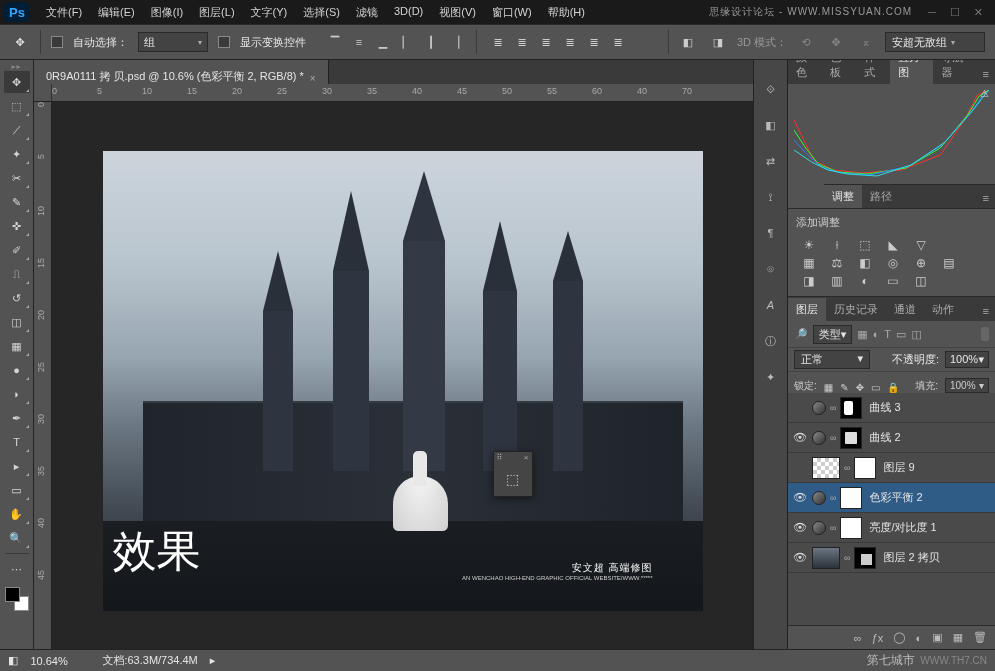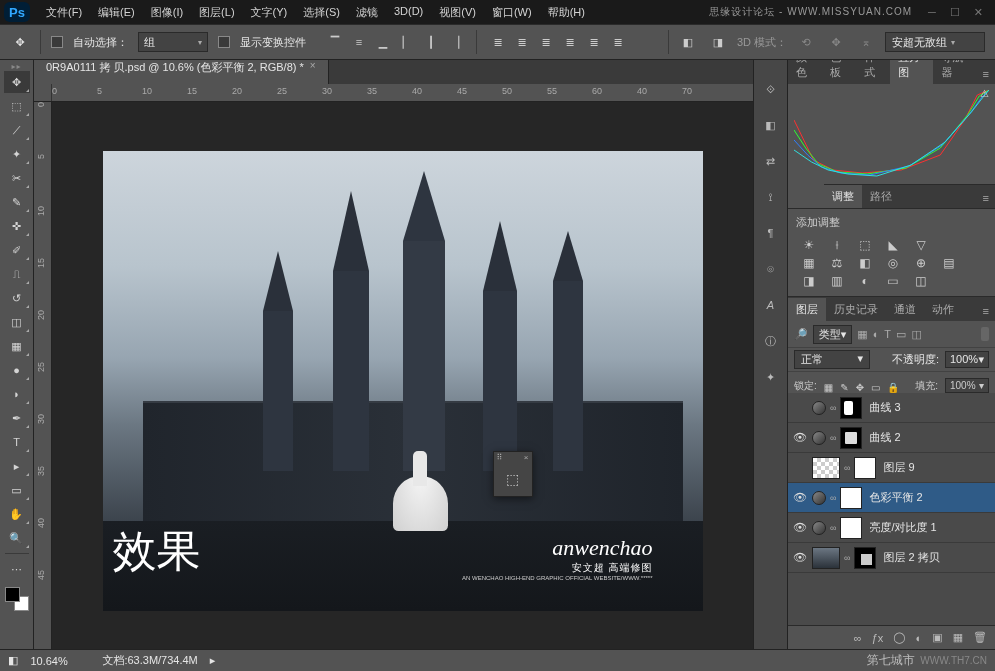--- a/index.html
+++ b/index.html
@@ -25,21 +25,21 @@
 .toolcol .grip { width:28px; height:8px; display:flex; align-items:center; justify-content:center; color:#888; font-size:8px; letter-spacing:1px;}
 .toolcol .t { width:26px; height:22px; display:flex; align-items:center; justify-content:center; color:#d4d4d4; position:relative; margin:1px 0;}
 .toolcol .t.active { background:#3a3a3a; }
 .toolcol .t .tri { position:absolute; right:1px; bottom:1px; width:0;height:0;border-left:3px solid transparent; border-bottom:3px solid #aaa;}
 .swatches { display:flex; flex-direction:column; align-items:center; margin-top:6px;}
 .swatch-pair { position:relative; width:24px; height:24px;}
 .swatch-pair .fg { position:absolute; top:0; left:0; width:15px; height:15px; background:#000; border:1px solid #888;}
 .swatch-pair .bg { position:absolute; bottom:0; right:0; width:15px; height:15px; background:#fff; border:1px solid #888;}
 .doc-area { flex:1; display:flex; flex-direction:column; background:#262626;}
 .tabbar { height:24px; background:#3a3a3a; display:flex; align-items:flex-end; }
-.doctab { height:24px; background:#535353; padding:0 12px; display:flex; align-items:flex-start; gap:6px; border-right:1px solid #222; color:#e5e5e5;margin-top:48px;}
+.doctab { height:24px; background:#535353; padding:0 12px; display:flex; align-items:flex-end; gap:6px; border-right:1px solid #222; color:#e5e5e5;margin-top:48px;}
 .doctab .close { color:#aaa; font-size:10px;}
 .ruler-h { height:18px; background:#535353; display:flex; position:relative; overflow:hidden; border-bottom:1px solid #222;}
 .ruler-h .corner { width:18px; height:18px; background:#535353; border-right:1px solid #333;}
 .ruler-h .ticks { flex:1; position:relative; font-size:9px; color:#aaa;}
 .ruler-h .ticks span { position:absolute; top:2px; }
 .canvas-wrap { flex:1; display:flex; }
 .ruler-v { width:18px; background:#535353; border-right:1px solid #222; position:relative; font-size:9px; color:#aaa;}
 .ruler-v span { position:absolute; left:2px; writing-mode:vertical-lr; transform:rotate(180deg);}
 .canvas { flex:1; background:#262626; position:relative; overflow:hidden; display:flex; align-items:center; justify-content:center;}
 .image-frame { width:600px; height:460px; background: linear-gradient(to bottom, #cdd5dc 0%, #b8c4cd 25%, #97a5b1 45%, #6a7681 60%, #3d454e 80%, #22282f 100%); position:relative; margin-top:10px;}
@@ -261,21 +261,20 @@
                 <div class="spire" style="top:-50px;border-left:15px solid transparent;border-right:15px solid transparent;border-bottom:50px solid #2a303a;"></div>
               </div>
           </div>
           <div class="ground"></div>
           <div class="bride">
               <div class="dress"></div>
               <div class="body"></div>
             </div>
           <div class="result-label">效果</div>
           <div class="watermark">
-            <div class="script">anwenchao</div>
             <div class="sub">安文超 高端修图</div>
             <div class="tiny">AN WENCHAO HIGH-END GRAPHIC OFFICIAL WEBSITE/WWW.*****</div>
           </div>
           <div class="floating-panel">
             <div class="fp-head">
                 <span>⠿</span>
                 <span>×</span>
               </div>
             <div class="fp-ico">⬚</div>
           </div>

